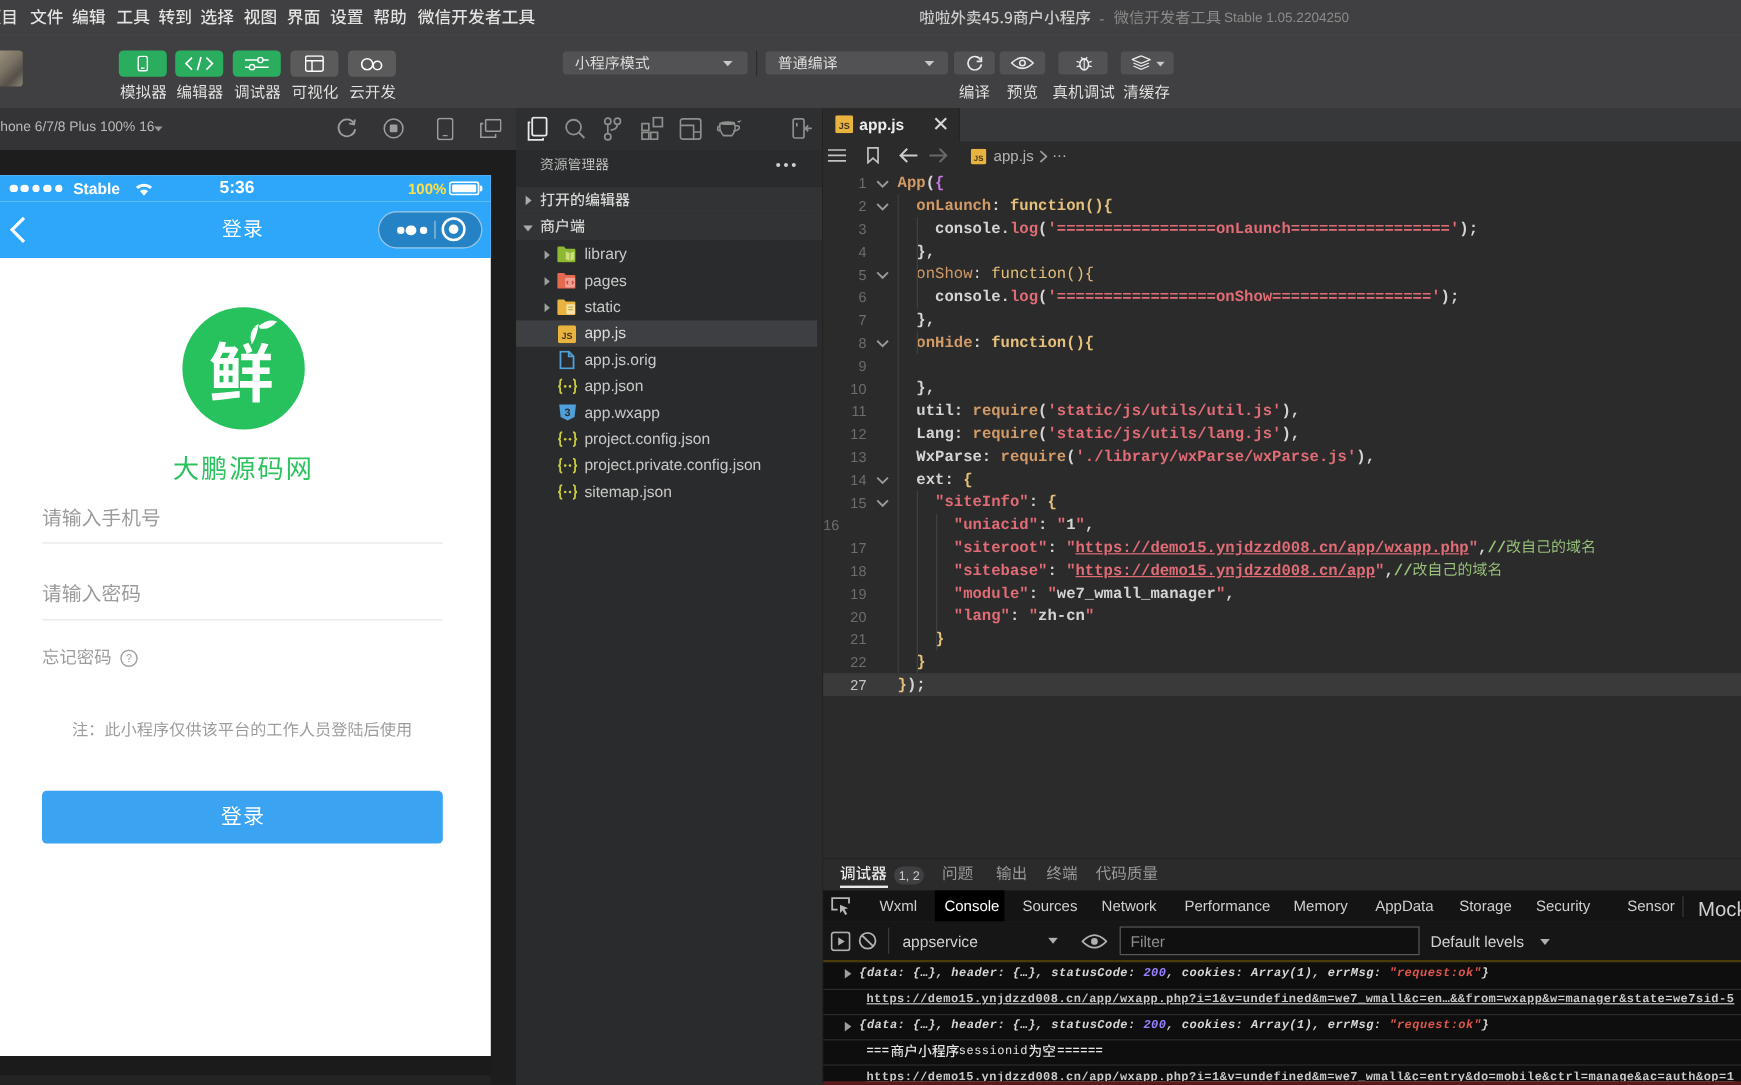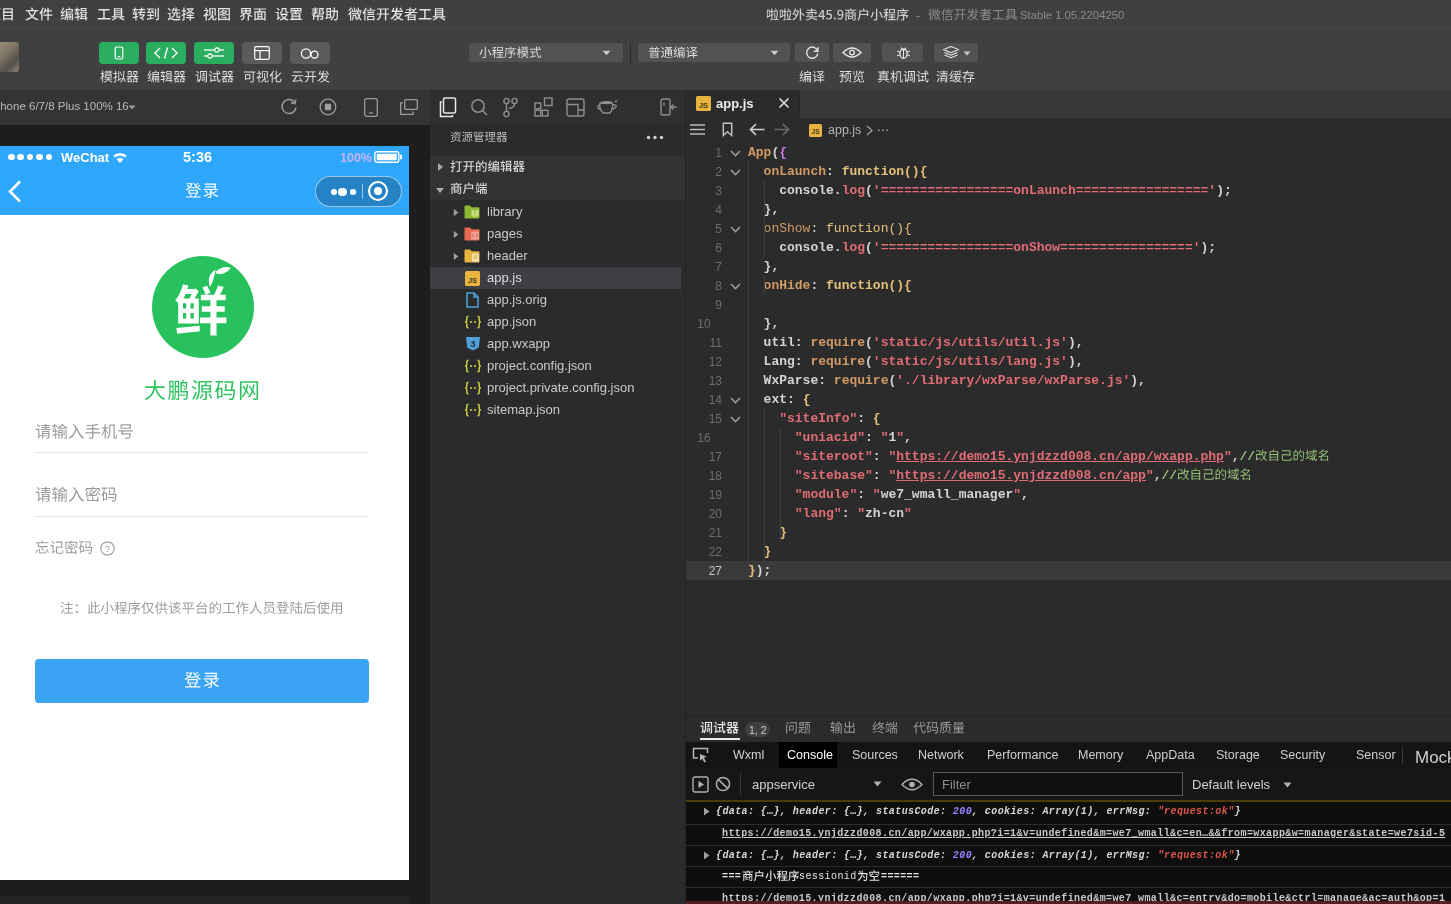--- a/index.html
+++ b/index.html
@@ -176,26 +176,26 @@
       <path d="M2.7 4 L0.7 4 L0.7 15.3 L13 15.3 L13 12.6" fill="none" stroke="#9c9c9c" stroke-width="1.3"></path>
     </svg>
 <div style="position:absolute;left:0px;top:146px;width:409px;height:734px;background:#fff"></div>
 <div style="position:absolute;left:0px;top:146px;width:409px;height:22px;background:#2ea7fa"></div>
 <div style="position:absolute;left:0px;top:168px;width:409px;height:47px;background:#2ea7fa"></div>
 <div style="position:absolute;left:8.0px;top:153.5px;width:6.5px;height:6.5px;background:#fff;border-radius:50%"></div>
 <div style="position:absolute;left:17.4px;top:153.5px;width:6.5px;height:6.5px;background:#fff;border-radius:50%"></div>
 <div style="position:absolute;left:26.8px;top:153.5px;width:6.5px;height:6.5px;background:#fff;border-radius:50%"></div>
 <div style="position:absolute;left:36.2px;top:153.5px;width:6.5px;height:6.5px;background:#fff;border-radius:50%"></div>
 <div style="position:absolute;left:45.6px;top:153.5px;width:6.5px;height:6.5px;background:#fff;border-radius:50%"></div>
-<div class="abs" style="left:61px;top:150px;color:#fff;font-size:13px;font-weight:bold">WeChat</div>
+<div class="abs" style="left:61px;top:150px;color:#fff;font-size:13px;font-weight:bold">Stable</div>
 <svg class="abs" style="left:112px;top:152px" width="16" height="12" viewBox="0 0 17 13">
       <path d="M8.5 12 L12.2 7.8 A5.6 5.6 0 0 0 4.8 7.8 Z M13.9 6 A8.1 8.1 0 0 0 3.1 6 L1.2 3.9 A11 11 0 0 1 15.8 3.9 Z" fill="#fff"></path>
     </svg>
 <div class="abs" style="left:183px;top:149px;color:#fff;font-size:14.5px;font-weight:bold">5:36</div>
-<div class="abs" style="left:340px;top:150.5px;color:#c4b5fd;font-size:12.5px;font-weight:bold">100%</div>
+<div class="abs" style="left:340px;top:150.5px;color:#fde047;font-size:12.5px;font-weight:bold">100%</div>
 <svg class="abs" style="left:374px;top:151px" width="28" height="12" viewBox="0 0 28 12">
       <rect x="0.8" y="0.8" width="24" height="10.4" rx="2" fill="none" stroke="#fff" stroke-width="1.4"></rect>
       <rect x="2.8" y="2.8" width="20" height="6.4" rx="1" fill="#fff"></rect>
       <path d="M26 3.5 L26 8.5 A2.5 2.5 0 0 0 26 3.5 Z" fill="#fff"></path>
     </svg>
 <svg class="abs" style="left:8px;top:180px" width="14" height="23" viewBox="0 0 14 23">
       <path d="M12 1.5 L2 11.5 L12 21.5" fill="none" stroke="#fff" stroke-width="2.6"></path>
     </svg>
 <svg style="position:absolute;left:185.0px;top:182.0px" width="34" height="21" viewBox="0 0 34 21">
       <path fill="#ffffff" d="M4.7 8.7H11.6V10.8H4.7ZM3.4 7.7V11.8H12.9V7.7ZM14.5 2.7C13.9 3.3 13.0 4.1 12.2 4.8C11.8 4.4 11.4 3.9 11.1 3.5C11.9 2.9 12.8 2.2 13.6 1.5L12.7 0.8C12.1 1.4 11.3 2.2 10.5 2.7C10.0 2.1 9.7 1.4 9.4 0.7L8.3 1.1C9.0 2.6 9.9 4.0 11.0 5.3H5.6C6.5 4.2 7.3 3.0 7.8 1.6L7.0 1.2L6.8 1.3H1.7V2.3H6.2C5.8 3.2 5.2 3.9 4.5 4.6C4.0 4.1 3.1 3.4 2.4 3.0L1.7 3.7C2.4 4.1 3.3 4.8 3.8 5.4C2.8 6.3 1.6 7.1 0.4 7.6C0.7 7.8 1.0 8.2 1.2 8.5C2.6 7.8 4.1 6.8 5.3 5.5V6.3H11.3V5.5C12.4 6.7 13.8 7.7 15.2 8.3C15.4 8.0 15.8 7.5 16.1 7.3C14.9 6.9 13.9 6.2 12.9 5.4C13.7 4.8 14.7 4.1 15.4 3.4ZM10.7 11.9C10.5 12.6 10.0 13.7 9.6 14.4H5.7L6.7 14.0C6.6 13.4 6.2 12.6 5.7 11.9L4.6 12.3C5.0 12.9 5.4 13.8 5.5 14.4H1.0V15.4H15.5V14.4H10.8C11.2 13.7 11.6 13.0 11.9 12.2Z M19.7 9.3C20.8 9.9 22.1 10.8 22.7 11.5L23.6 10.6C22.9 10.0 21.6 9.1 20.6 8.5ZM19.7 1.6V2.7H29.7L29.6 4.2H20.2V5.4H29.6L29.5 6.9H18.6V8.0H25.1V11.0C22.7 12.0 20.2 13.0 18.6 13.6L19.3 14.7C20.9 14.0 23.1 13.1 25.1 12.2V14.5C25.1 14.7 25.0 14.8 24.8 14.8C24.5 14.8 23.6 14.8 22.6 14.8C22.8 15.1 23.0 15.6 23.0 15.9C24.3 15.9 25.2 15.9 25.7 15.7C26.2 15.5 26.4 15.2 26.4 14.5V10.6C27.8 12.8 29.8 14.4 32.4 15.2C32.6 14.8 33.0 14.4 33.2 14.1C31.4 13.6 29.9 12.8 28.6 11.6C29.7 11.0 30.9 10.0 31.9 9.2L30.9 8.4C30.1 9.2 28.9 10.1 27.9 10.8C27.3 10.1 26.8 9.3 26.4 8.5V8.0H33.0V6.9H30.8C30.9 5.2 31.0 3.2 31.1 1.6L30.1 1.5L29.9 1.6Z"></path>
@@ -322,21 +322,21 @@
 <div class="abs" style="left:487px;top:226px;font-size:13px;color:#c9c9c9">pages</div>
 <svg class="abs" style="left:453px;top:251.5px" width="6" height="9" viewBox="0 0 6 9">
       <path d="M0.8 0.8 L5.2 4.5 L0.8 8.2 Z" fill="#9f9f9f"></path>
     </svg>
 <svg class="abs" style="left:464px;top:249px" width="16" height="14" viewBox="0 0 16 14">
       <path d="M0.5 1.5 Q0.5 0.5 1.5 0.5 L6 0.5 L7.5 2.2 L14.5 2.2 Q15.5 2.2 15.5 3.2 L15.5 12.5 Q15.5 13.5 14.5 13.5 L1.5 13.5 Q0.5 13.5 0.5 12.5 Z" fill="#e8b33e"></path>
       <rect x="8" y="4.6" width="7" height="8.2" rx="0.8" fill="#f5e1ae"></rect>
       <line x1="9.5" y1="7" x2="13.5" y2="7" stroke="#caa93c"></line>
       <line x1="9.5" y1="9" x2="13.5" y2="9" stroke="#caa93c"></line>
     </svg>
-<div class="abs" style="left:487px;top:248px;font-size:13px;color:#c9c9c9">header</div>
+<div class="abs" style="left:487px;top:248px;font-size:13px;color:#c9c9c9">static</div>
 <div style="position:absolute;left:430px;top:267px;width:251px;height:22px;background:#3e3f42"></div>
 <svg class="abs" style="left:465px;top:271px" width="15" height="15" viewBox="0 0 15 15">
       <rect width="15" height="15" rx="1.5" fill="#e8b33e"></rect>
       <text x="7.5" y="11.5" font-size="7.5" font-weight="bold" fill="#42381b" text-anchor="middle" font-family="Liberation Sans">JS</text>
     </svg>
 <div class="abs" style="left:487px;top:270px;font-size:13px;color:#dcdcdc">app.js</div>
 <svg class="abs" style="left:466px;top:292px" width="13" height="16" viewBox="0 0 13 16">
       <path d="M1 1 L8 1 L12 5 L12 15 L1 15 Z" fill="none" stroke="#4f9fd8" stroke-width="1.6"></path>
       <path d="M8 1 L8 5 L12 5" fill="none" stroke="#4f9fd8" stroke-width="1.6"></path>
     </svg>
@@ -434,39 +434,39 @@
 <div class="abs mono" style="left:748px;top:240px;font-size:13px;white-space:pre;font-weight:bold"><span style="color:#d4d4d4;">    </span><span style="color:#d4d4d4;">console</span><span style="color:#d4d4d4;">.</span><span style="color:#e06c75;">log</span><span style="color:#d4d4d4;">(</span><span style="color:#e06c75;">'=================onShow================='</span><span style="color:#d4d4d4;">);</span></div>
 <div class="abs" style="left:686px;top:259.5px;width:36px;text-align:right;font-size:12px;color:#6d6d6d" class2="mono">7</div>
 <div class="abs mono" style="left:748px;top:259px;font-size:13px;white-space:pre;font-weight:bold"><span style="color:#d4d4d4;">  },</span></div>
 <div class="abs" style="left:686px;top:278.5px;width:36px;text-align:right;font-size:12px;color:#6d6d6d" class2="mono">8</div>
 <svg class="abs" style="left:730px;top:283px" width="11" height="7" viewBox="0 0 11 7">
       <path d="M1 1 L5.5 5.5 L10 1" fill="none" stroke="#999" stroke-width="1.6"></path>
     </svg>
 <div class="abs mono" style="left:748px;top:278px;font-size:13px;white-space:pre;font-weight:bold"><span style="color:#d4d4d4;">  </span><span style="color:#d19a66;">onHide</span><span style="color:#d4d4d4;">: </span><span style="color:#e5c07b;">function</span><span style="color:#e5c07b;">(){</span></div>
 <div class="abs" style="left:686px;top:297.5px;width:36px;text-align:right;font-size:12px;color:#6d6d6d" class2="mono">9</div>
 <div class="abs mono" style="left:748px;top:297px;font-size:13px;white-space:pre;font-weight:bold"></div>
-<div class="abs" style="left:686px;top:316.5px;width:36px;text-align:center;font-size:12px;color:#6d6d6d" class2="mono">10</div>
+<div class="abs" style="left:686px;top:316.5px;width:36px;text-align:right;font-size:12px;color:#6d6d6d" class2="mono">10</div>
 <div class="abs mono" style="left:748px;top:316px;font-size:13px;white-space:pre;font-weight:bold"><span style="color:#d4d4d4;">  },</span></div>
 <div class="abs" style="left:686px;top:335.5px;width:36px;text-align:right;font-size:12px;color:#6d6d6d" class2="mono">11</div>
 <div class="abs mono" style="left:748px;top:335px;font-size:13px;white-space:pre;font-weight:bold"><span style="color:#d4d4d4;">  </span><span style="color:#d4d4d4;">util</span><span style="color:#d4d4d4;">: </span><span style="color:#d19a66;">require</span><span style="color:#d4d4d4;">(</span><span style="color:#e06c75;">'static/js/utils/util.js'</span><span style="color:#d4d4d4;">),</span></div>
 <div class="abs" style="left:686px;top:354.5px;width:36px;text-align:right;font-size:12px;color:#6d6d6d" class2="mono">12</div>
 <div class="abs mono" style="left:748px;top:354px;font-size:13px;white-space:pre;font-weight:bold"><span style="color:#d4d4d4;">  </span><span style="color:#d4d4d4;">Lang</span><span style="color:#d4d4d4;">: </span><span style="color:#d19a66;">require</span><span style="color:#d4d4d4;">(</span><span style="color:#e06c75;">'static/js/utils/lang.js'</span><span style="color:#d4d4d4;">),</span></div>
 <div class="abs" style="left:686px;top:373.5px;width:36px;text-align:right;font-size:12px;color:#6d6d6d" class2="mono">13</div>
 <div class="abs mono" style="left:748px;top:373px;font-size:13px;white-space:pre;font-weight:bold"><span style="color:#d4d4d4;">  </span><span style="color:#d4d4d4;">WxParse</span><span style="color:#d4d4d4;">: </span><span style="color:#d19a66;">require</span><span style="color:#d4d4d4;">(</span><span style="color:#e06c75;">'./library/wxParse/wxParse.js'</span><span style="color:#d4d4d4;">),</span></div>
 <div class="abs" style="left:686px;top:392.5px;width:36px;text-align:right;font-size:12px;color:#6d6d6d" class2="mono">14</div>
 <svg class="abs" style="left:730px;top:397px" width="11" height="7" viewBox="0 0 11 7">
       <path d="M1 1 L5.5 5.5 L10 1" fill="none" stroke="#999" stroke-width="1.6"></path>
     </svg>
 <div class="abs mono" style="left:748px;top:392px;font-size:13px;white-space:pre;font-weight:bold"><span style="color:#d4d4d4;">  </span><span style="color:#d4d4d4;">ext</span><span style="color:#d4d4d4;">: </span><span style="color:#e5c07b;">{</span></div>
 <div class="abs" style="left:686px;top:411.5px;width:36px;text-align:right;font-size:12px;color:#6d6d6d" class2="mono">15</div>
 <svg class="abs" style="left:730px;top:416px" width="11" height="7" viewBox="0 0 11 7">
       <path d="M1 1 L5.5 5.5 L10 1" fill="none" stroke="#999" stroke-width="1.6"></path>
     </svg>
 <div class="abs mono" style="left:748px;top:411px;font-size:13px;white-space:pre;font-weight:bold"><span style="color:#d4d4d4;">    </span><span style="color:#e06c75;">"siteInfo"</span><span style="color:#d4d4d4;">: </span><span style="color:#e5c07b;">{</span></div>
-<div class="abs" style="left:686px;top:430.5px;width:36px;text-align:center;font-size:12px;color:#6d6d6d" class2="mono">16</div>
+<div class="abs" style="left:686px;top:430.5px;width:36px;text-align:left;font-size:12px;color:#6d6d6d" class2="mono">16</div>
 <div class="abs mono" style="left:748px;top:430px;font-size:13px;white-space:pre;font-weight:bold"><span style="color:#d4d4d4;">      </span><span style="color:#e06c75;">"uniacid"</span><span style="color:#d4d4d4;">: </span><span style="color:#e06c75;">"</span><span style="color:#d4d4d4;">1</span><span style="color:#e06c75;">"</span><span style="color:#d4d4d4;">,</span></div>
 <div class="abs" style="left:686px;top:449.5px;width:36px;text-align:right;font-size:12px;color:#6d6d6d" class2="mono">17</div>
 <div class="abs mono" style="left:748px;top:449px;font-size:13px;white-space:pre;font-weight:bold"><span style="color:#d4d4d4;">      </span><span style="color:#e06c75;">"siteroot"</span><span style="color:#d4d4d4;">: </span><span style="color:#e06c75;">"</span><span style="color:#e06c75;text-decoration:underline">https://demo15.ynjdzzd008.cn/app/wxapp.php</span><span style="color:#e06c75;">"</span><span style="color:#d4d4d4;">,</span><span style="color:#98c379;">//</span></div>
 <div class="abs" style="left:686px;top:468.5px;width:36px;text-align:right;font-size:12px;color:#6d6d6d" class2="mono">18</div>
 <div class="abs mono" style="left:748px;top:468px;font-size:13px;white-space:pre;font-weight:bold"><span style="color:#d4d4d4;">      </span><span style="color:#e06c75;">"sitebase"</span><span style="color:#d4d4d4;">: </span><span style="color:#e06c75;">"</span><span style="color:#e06c75;text-decoration:underline">https://demo15.ynjdzzd008.cn/app</span><span style="color:#e06c75;">"</span><span style="color:#d4d4d4;">,</span><span style="color:#98c379;">//</span></div>
 <div class="abs" style="left:686px;top:487.5px;width:36px;text-align:right;font-size:12px;color:#6d6d6d" class2="mono">19</div>
 <div class="abs mono" style="left:748px;top:487px;font-size:13px;white-space:pre;font-weight:bold"><span style="color:#d4d4d4;">      </span><span style="color:#e06c75;">"module"</span><span style="color:#d4d4d4;">: </span><span style="color:#e06c75;">"</span><span style="color:#d4d4d4;">we7_wmall_manager</span><span style="color:#e06c75;">"</span><span style="color:#d4d4d4;">,</span></div>
 <div class="abs" style="left:686px;top:506.5px;width:36px;text-align:right;font-size:12px;color:#6d6d6d" class2="mono">20</div>
 <div class="abs mono" style="left:748px;top:506px;font-size:13px;white-space:pre;font-weight:bold"><span style="color:#d4d4d4;">      </span><span style="color:#e06c75;">"lang"</span><span style="color:#d4d4d4;">: </span><span style="color:#e06c75;">"</span><span style="color:#d4d4d4;">zh-cn</span><span style="color:#e06c75;">"</span></div>
 <div class="abs" style="left:686px;top:525.5px;width:36px;text-align:right;font-size:12px;color:#6d6d6d" class2="mono">21</div>

